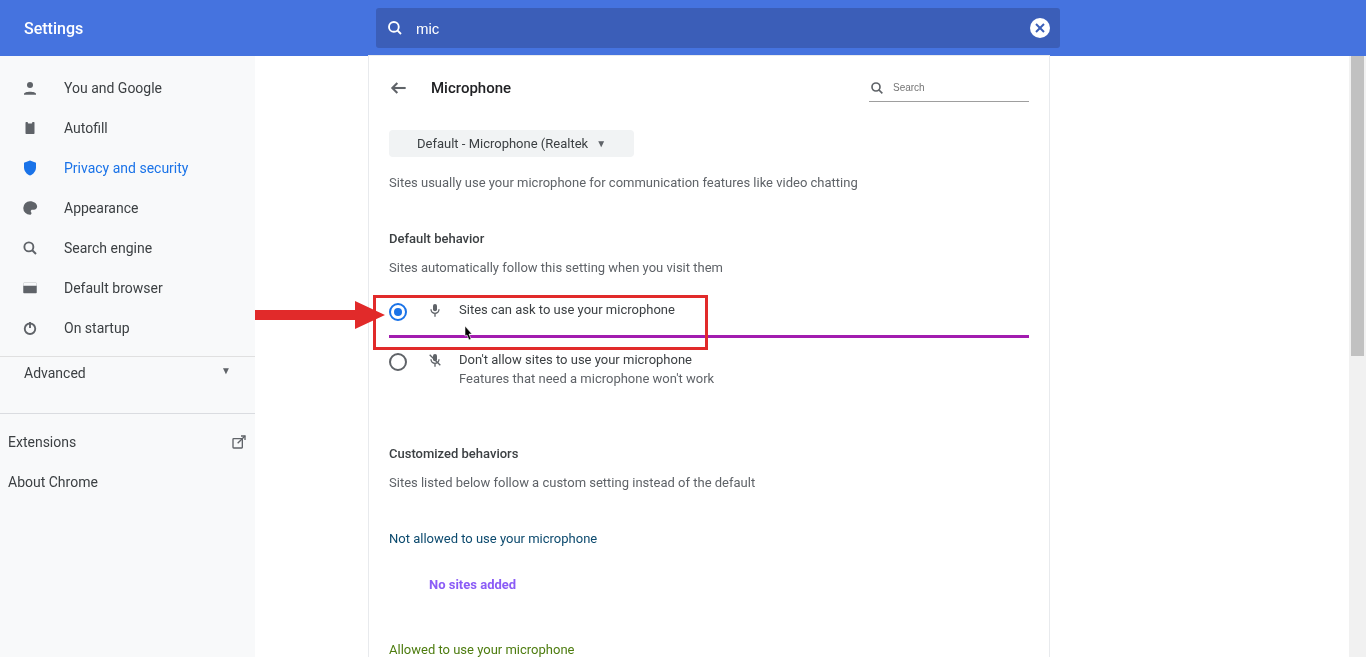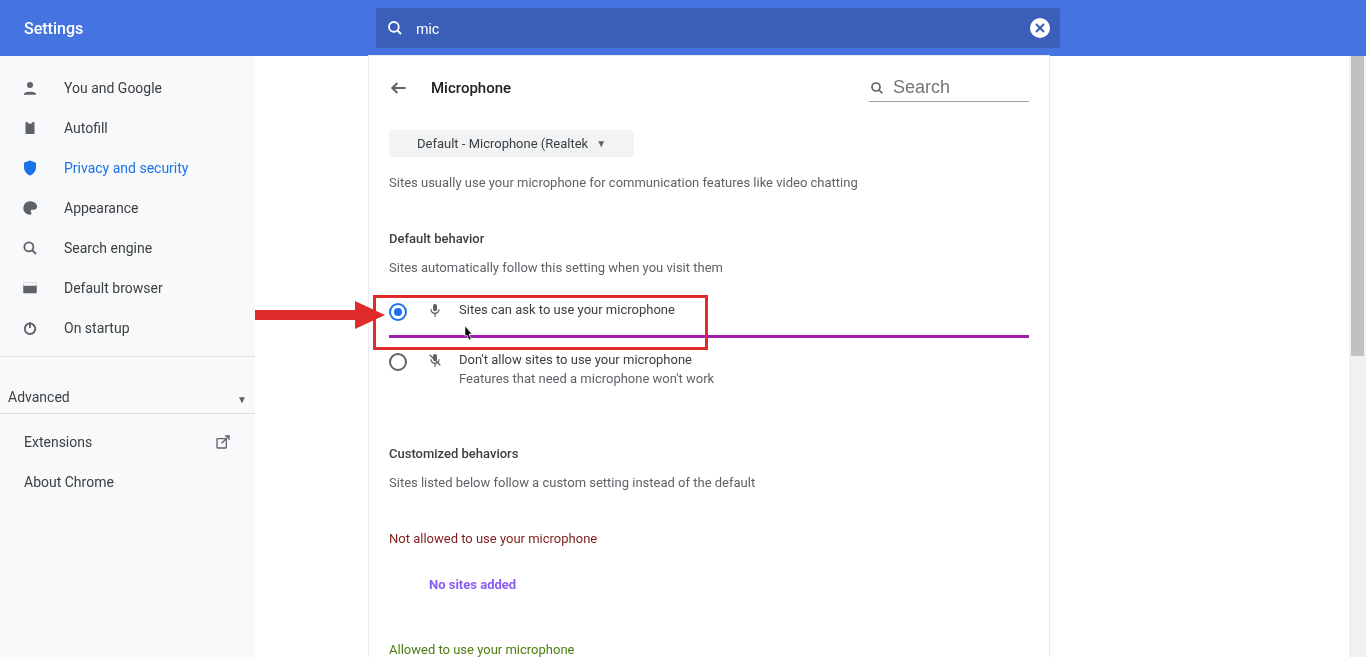--- a/index.html
+++ b/index.html
@@ -84,26 +84,26 @@
   .side-item .icon {
     width:20px; height:20px;
     display:flex;align-items:center;justify-content:center;
     margin-right:24px;
     color:#5f6368;
   }
   .side-item.active { color:#1a73e8; }
   .side-item.active .icon { color:#1a73e8; }
   .side-divider { border-top:1px solid #e0e0e0; margin:8px 0; }
   .advanced-row {
-    display:flex; align-items:flex-end; justify-content:space-between;
-    height:40px; padding:0 8px; font-size:14px; color:#3c4043; cursor:pointer;
+    display:flex; align-items:flex-start; justify-content:space-between;
+    height:40px; padding:0 24px; font-size:14px; color:#3c4043; cursor:pointer;
   }
   .ext-row {
     display:flex; align-items:center; justify-content:space-between;
-    height:40px; padding:0 24px; font-size:14px; color:#3c4043; cursor:pointer;
+    height:40px; padding:0 8px; font-size:14px; color:#3c4043; cursor:pointer;
   }
   .sidebar .divider-full { border-top:1px solid #dadce0; margin:8px 0; width:100%; }
 
   
   .main-wrap {
     flex:1;
     display:flex;
     justify-content:flex-start;
     background:#fff;
     position:relative;
@@ -125,21 +125,21 @@
   .back-arrow { color:#5f6368; width:20px; cursor:pointer; }
   .page-title { font-size:15px; font-weight:500; color:#202124; margin-left:22px; flex:0 0 auto; }
   .content-search {
     margin-left:auto;
     display:flex; align-items:center;
     border-bottom:1px solid #9e9e9e;
     width:160px; height:28px;
     color:#5f6368;
   }
   .content-search input {
-    border:none; outline:none; font-size:18px; color:#5f6368;
+    border:none; outline:none; font-size:10px; color:#5f6368;
     margin-left:8px; flex:1;
     background:transparent;
   }
   .content-body { padding: 0 20px; }
   .dropdown {
     display:inline-flex; align-items:center;
     background:#f1f3f4; border-radius:4px;
     padding:6px 28px; font-size:13px; color:#3c4043;
     cursor:pointer;
     margin-top:10px;
@@ -360,21 +360,21 @@
             <div>
               <div class="row-text" style="margin-left:14px;">Don't allow sites to use your microphone</div>
               <div class="row-sub" style="margin-left:14px;">Features that need a microphone won't work</div>
             </div>
           </div>
         </div>
 
         <div class="section-title" style="margin-top:46px;">Customized behaviors</div>
         <div class="help-text" style="margin-top:12px;">Sites listed below follow a custom setting instead of the default</div>
 
-        <div class="help-text" style="margin-top:36px;color:#7f1d1d;">Not allowed to use your microphone</div>
+        <div class="help-text" style="margin-top:36px;color:#0c4a6e;">Not allowed to use your microphone</div>
         <div class="empty-msg">No sites added</div>
 
         <div class="help-text" style="margin-top:48px;color:#4d7c0f;">Allowed to use your microphone</div>
       </div>
     </div>
 
     <div class="fake-scroll">
       <div class="fake-thumb"></div>
     </div>
   </div>

